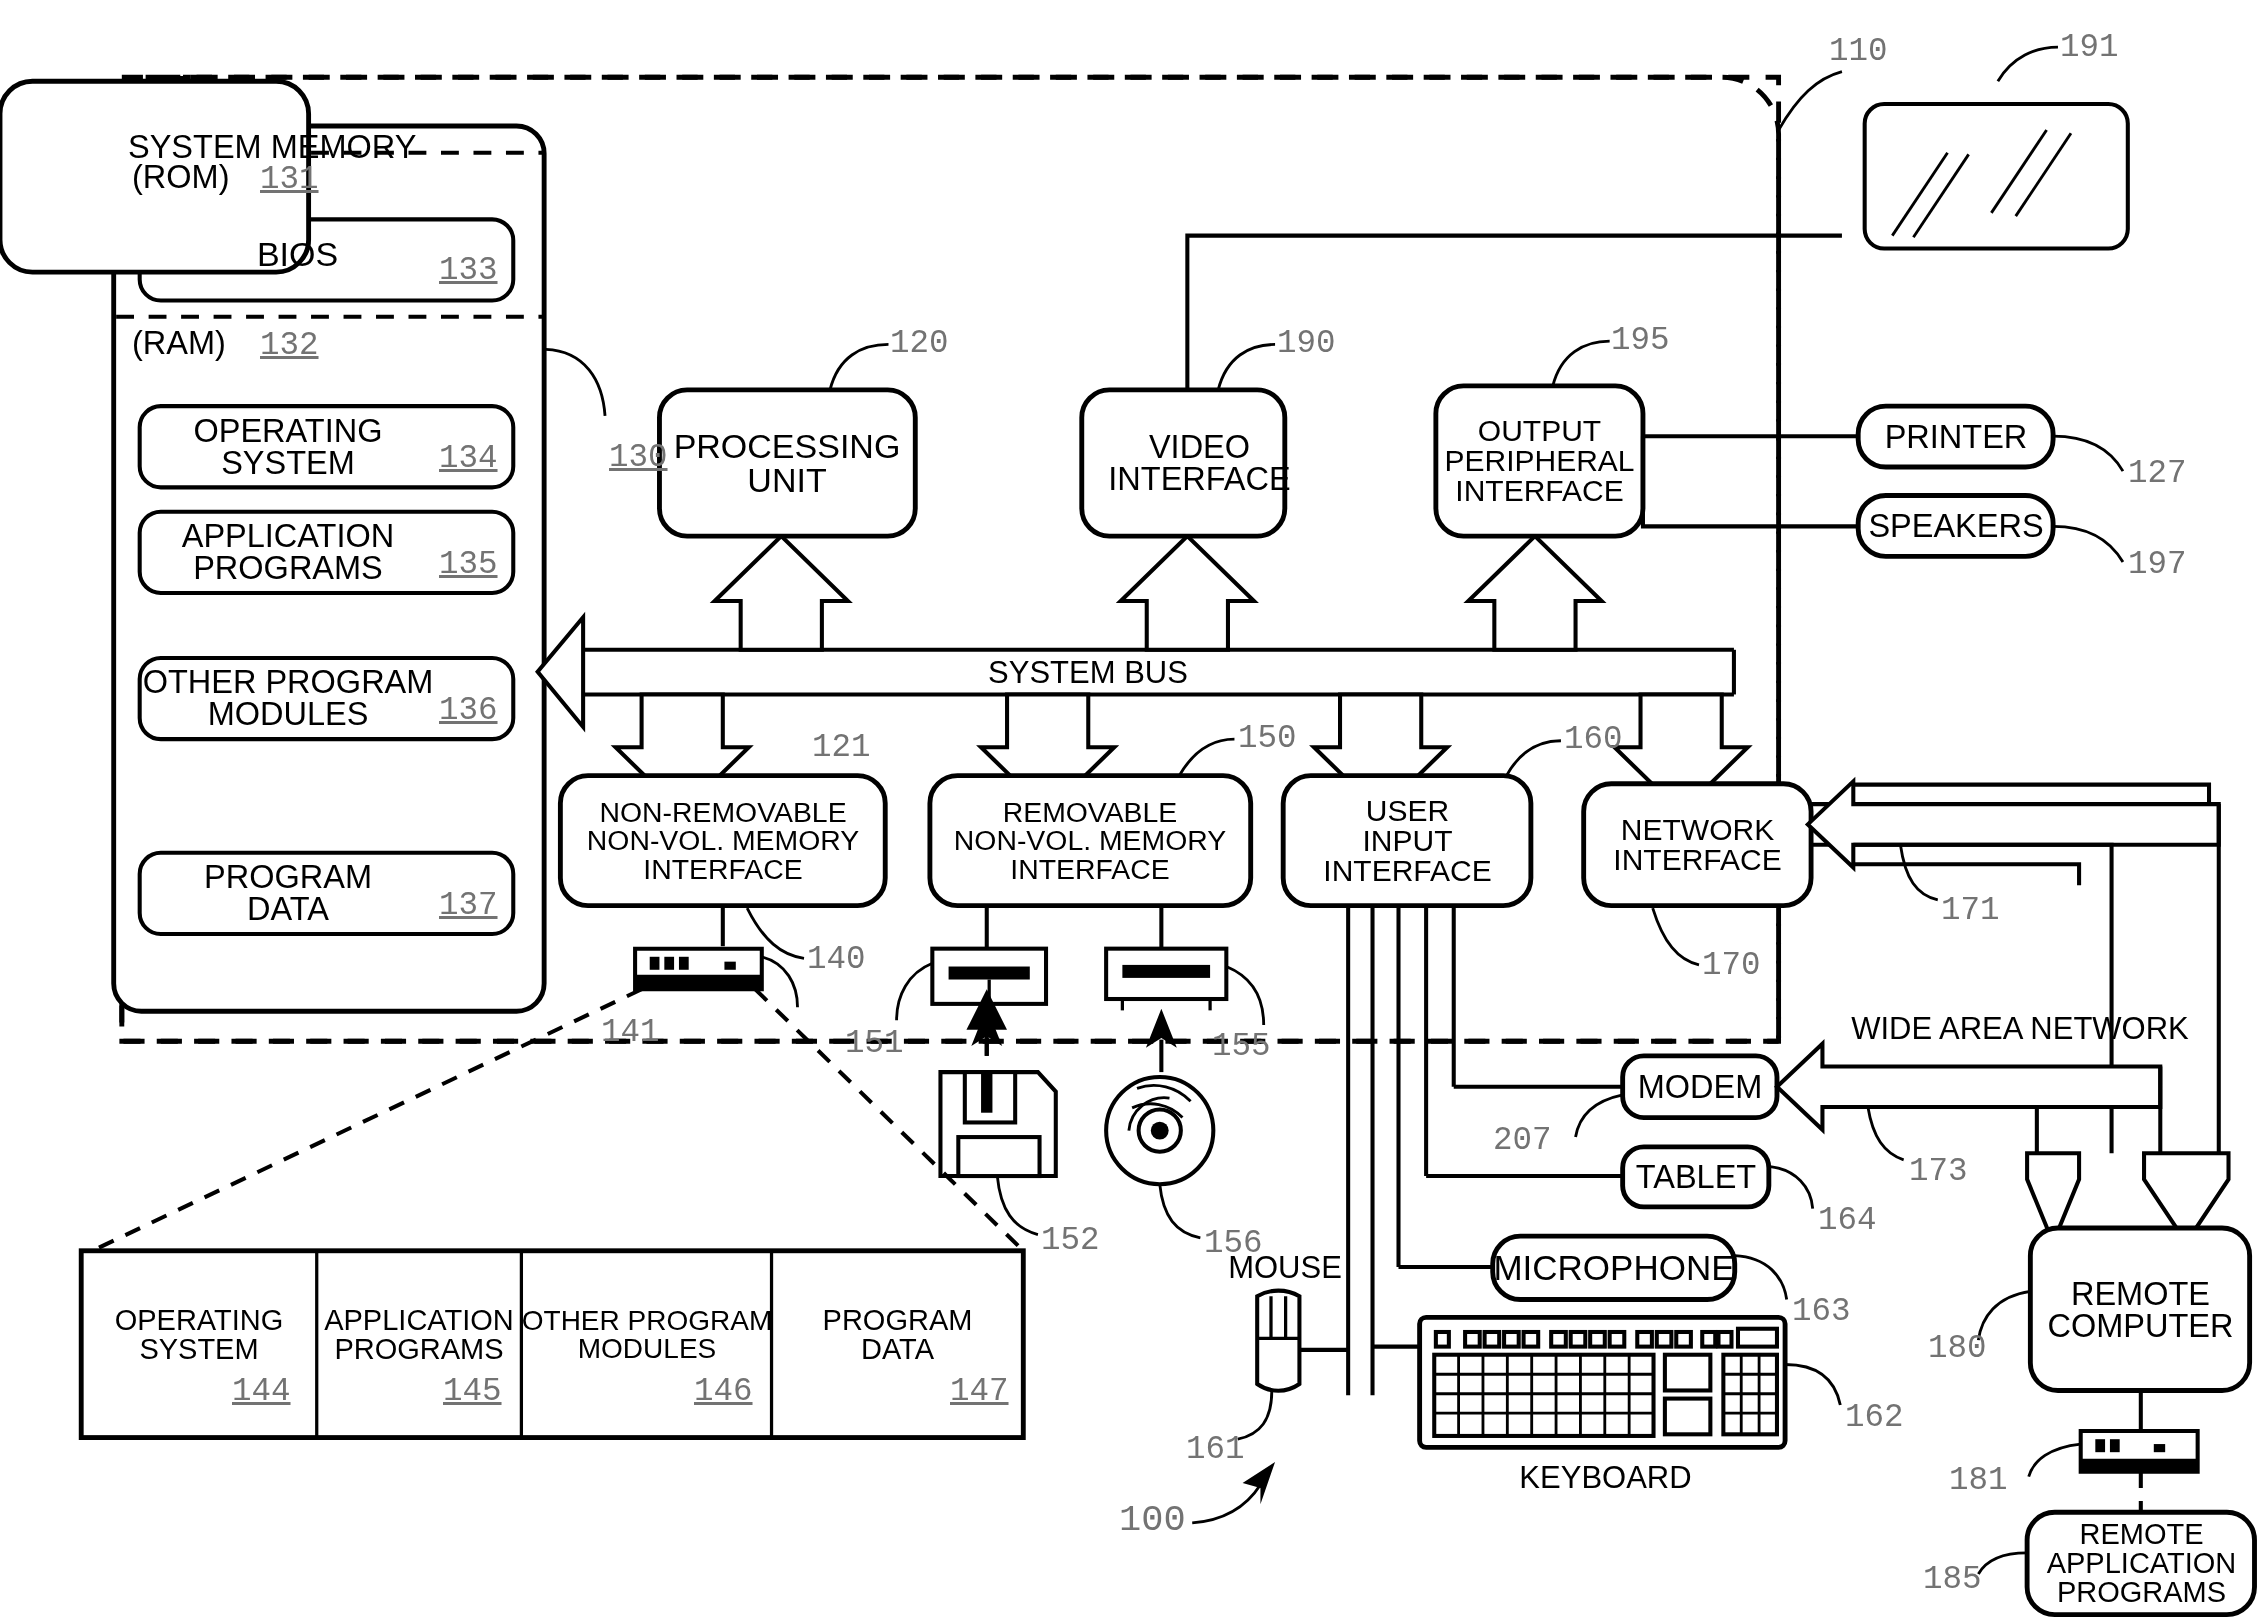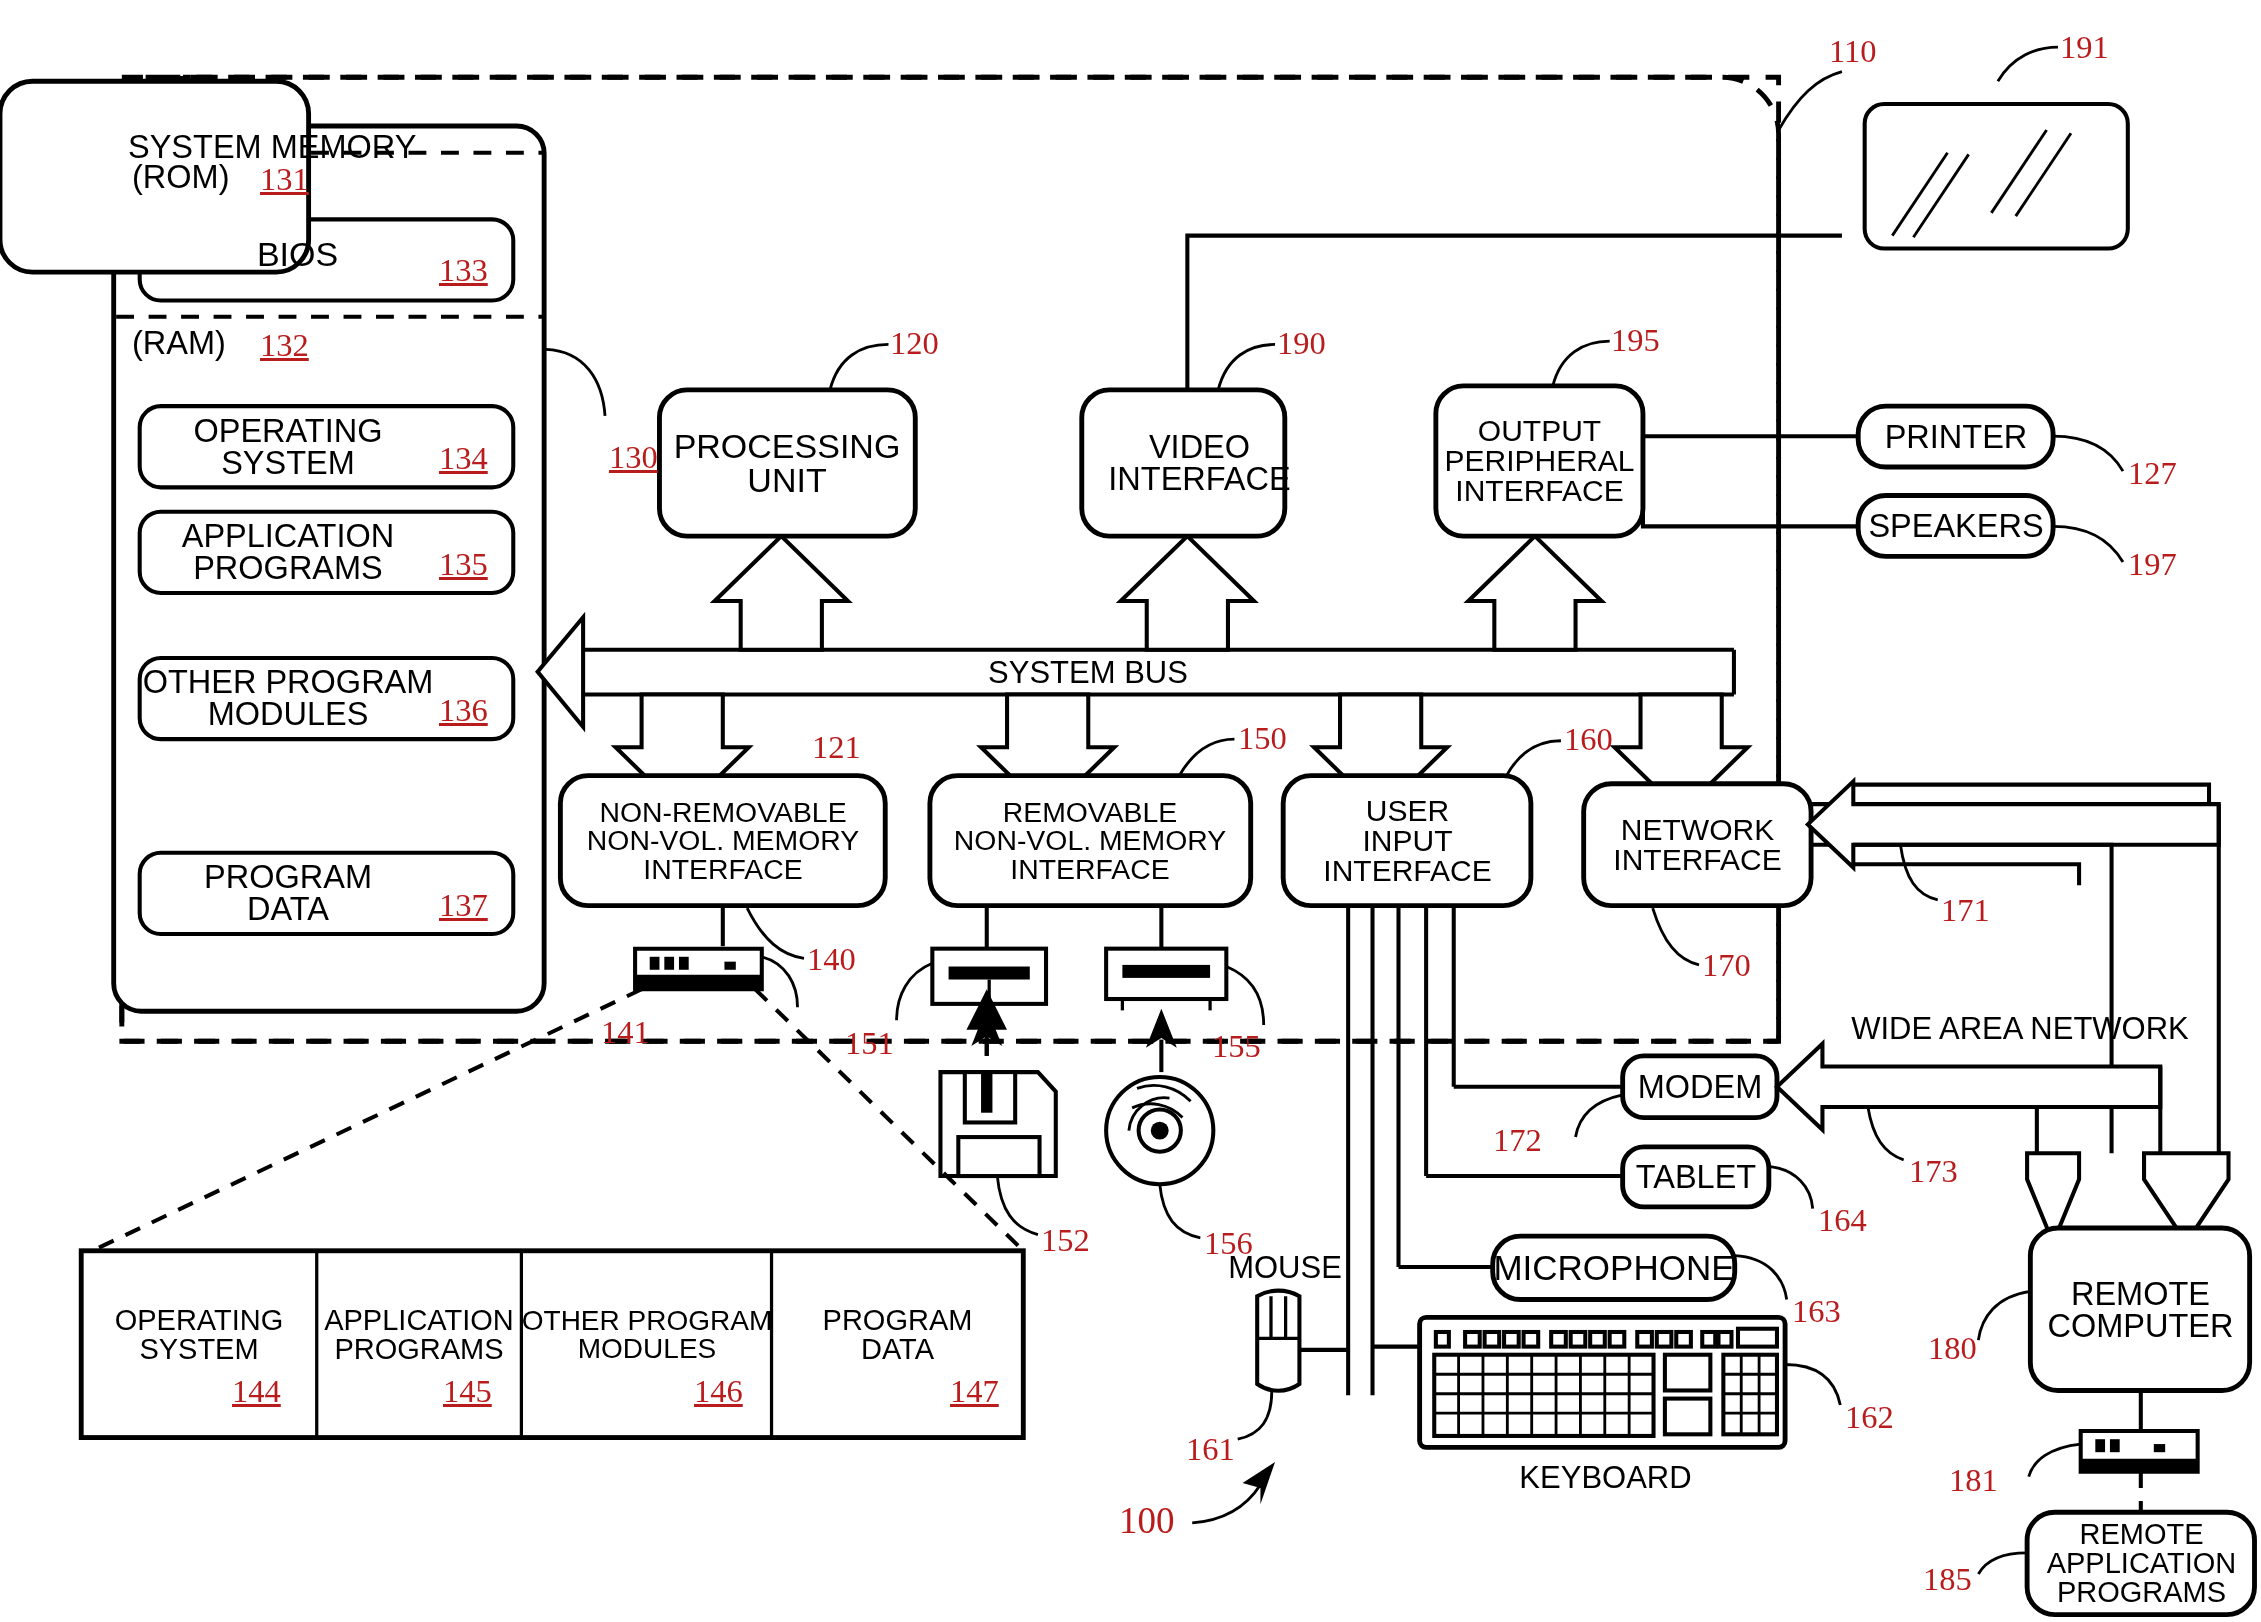--- a/index.html
+++ b/index.html
@@ -10,22 +10,22 @@
   .ln{fill:none;stroke:#000;stroke-width:5;}
   .ln-thin{fill:none;stroke:#000;stroke-width:4;}
   .ln-hair{fill:none;stroke:#000;stroke-width:3.5;}
   .bx{fill:#fff;stroke:#000;stroke-width:6;}
   .bx-thin{fill:#fff;stroke:#000;stroke-width:5;}
   .dash-out{fill:none;stroke:#000;stroke-width:6;stroke-dasharray:26 20;}
   .dash-in{fill:none;stroke:#000;stroke-width:5;stroke-dasharray:22 18;}
   .dash-lead{fill:none;stroke:#000;stroke-width:5;stroke-dasharray:20 16;}
   .arrowblk{fill:#fff;stroke:#000;stroke-width:5;}
   .solidfill{fill:#000;stroke:none;}
-  .ref{position:absolute;font-family:Liberation Serif, serif;
-       color:#b91c1c;font-size:32.5px;white-space:nowrap;}
+  .ref{position:absolute;font-family:Liberation Mono, monospace;
+       color:#737373;font-size:32.5px;white-space:nowrap;}
   .refu{text-decoration:underline;}
   .boxtxt{position:absolute;display:flex;align-items:center;justify-content:center;
           text-align:center;color:#000;line-height:1.0;white-space:pre;}
 </style>
 </head>
 <body>
 
 <div id="stage">
 
 <svg viewBox="0 0 2784 1997" xmlns="http://www.w3.org/2000/svg">
@@ -386,21 +386,21 @@
 <div class="boxtxt" style="left:1504px;top:1459px;width:203px;height:37px;font-size:31px;">KEYBOARD</div>
 <div class="ref" style="left:1845px;top:1399px;">162</div>
 
 <div class="boxtxt" style="left:1496px;top:1246px;width:236px;height:42px;font-size:35px;">MICROPHONE</div>
 <div class="ref" style="left:1792px;top:1293px;">163</div>
 
 <div class="boxtxt" style="left:1626px;top:1157px;width:140px;height:41px;font-size:32.5px;">TABLET</div>
 <div class="ref" style="left:1818px;top:1202px;">164</div>
 
 <div class="boxtxt" style="left:1626px;top:1066px;width:148px;height:42px;font-size:32.5px;">MODEM</div>
-<div class="ref" style="left:1493px;top:1122px;">172</div>
+<div class="ref" style="left:1493px;top:1122px;">207</div>
 
 <div class="boxtxt" style="left:2034px;top:1257px;width:213px;height:106px;font-size:32.5px;">REMOTE
 COMPUTER</div>
 <div class="ref" style="left:1928px;top:1330px;">180</div>
 
 <div class="boxtxt" style="left:2031px;top:1520px;width:221px;height:86px;font-size:29px;">REMOTE
 APPLICATION
 PROGRAMS</div>
 <div class="ref" style="left:1923px;top:1561px;">185</div>
 

